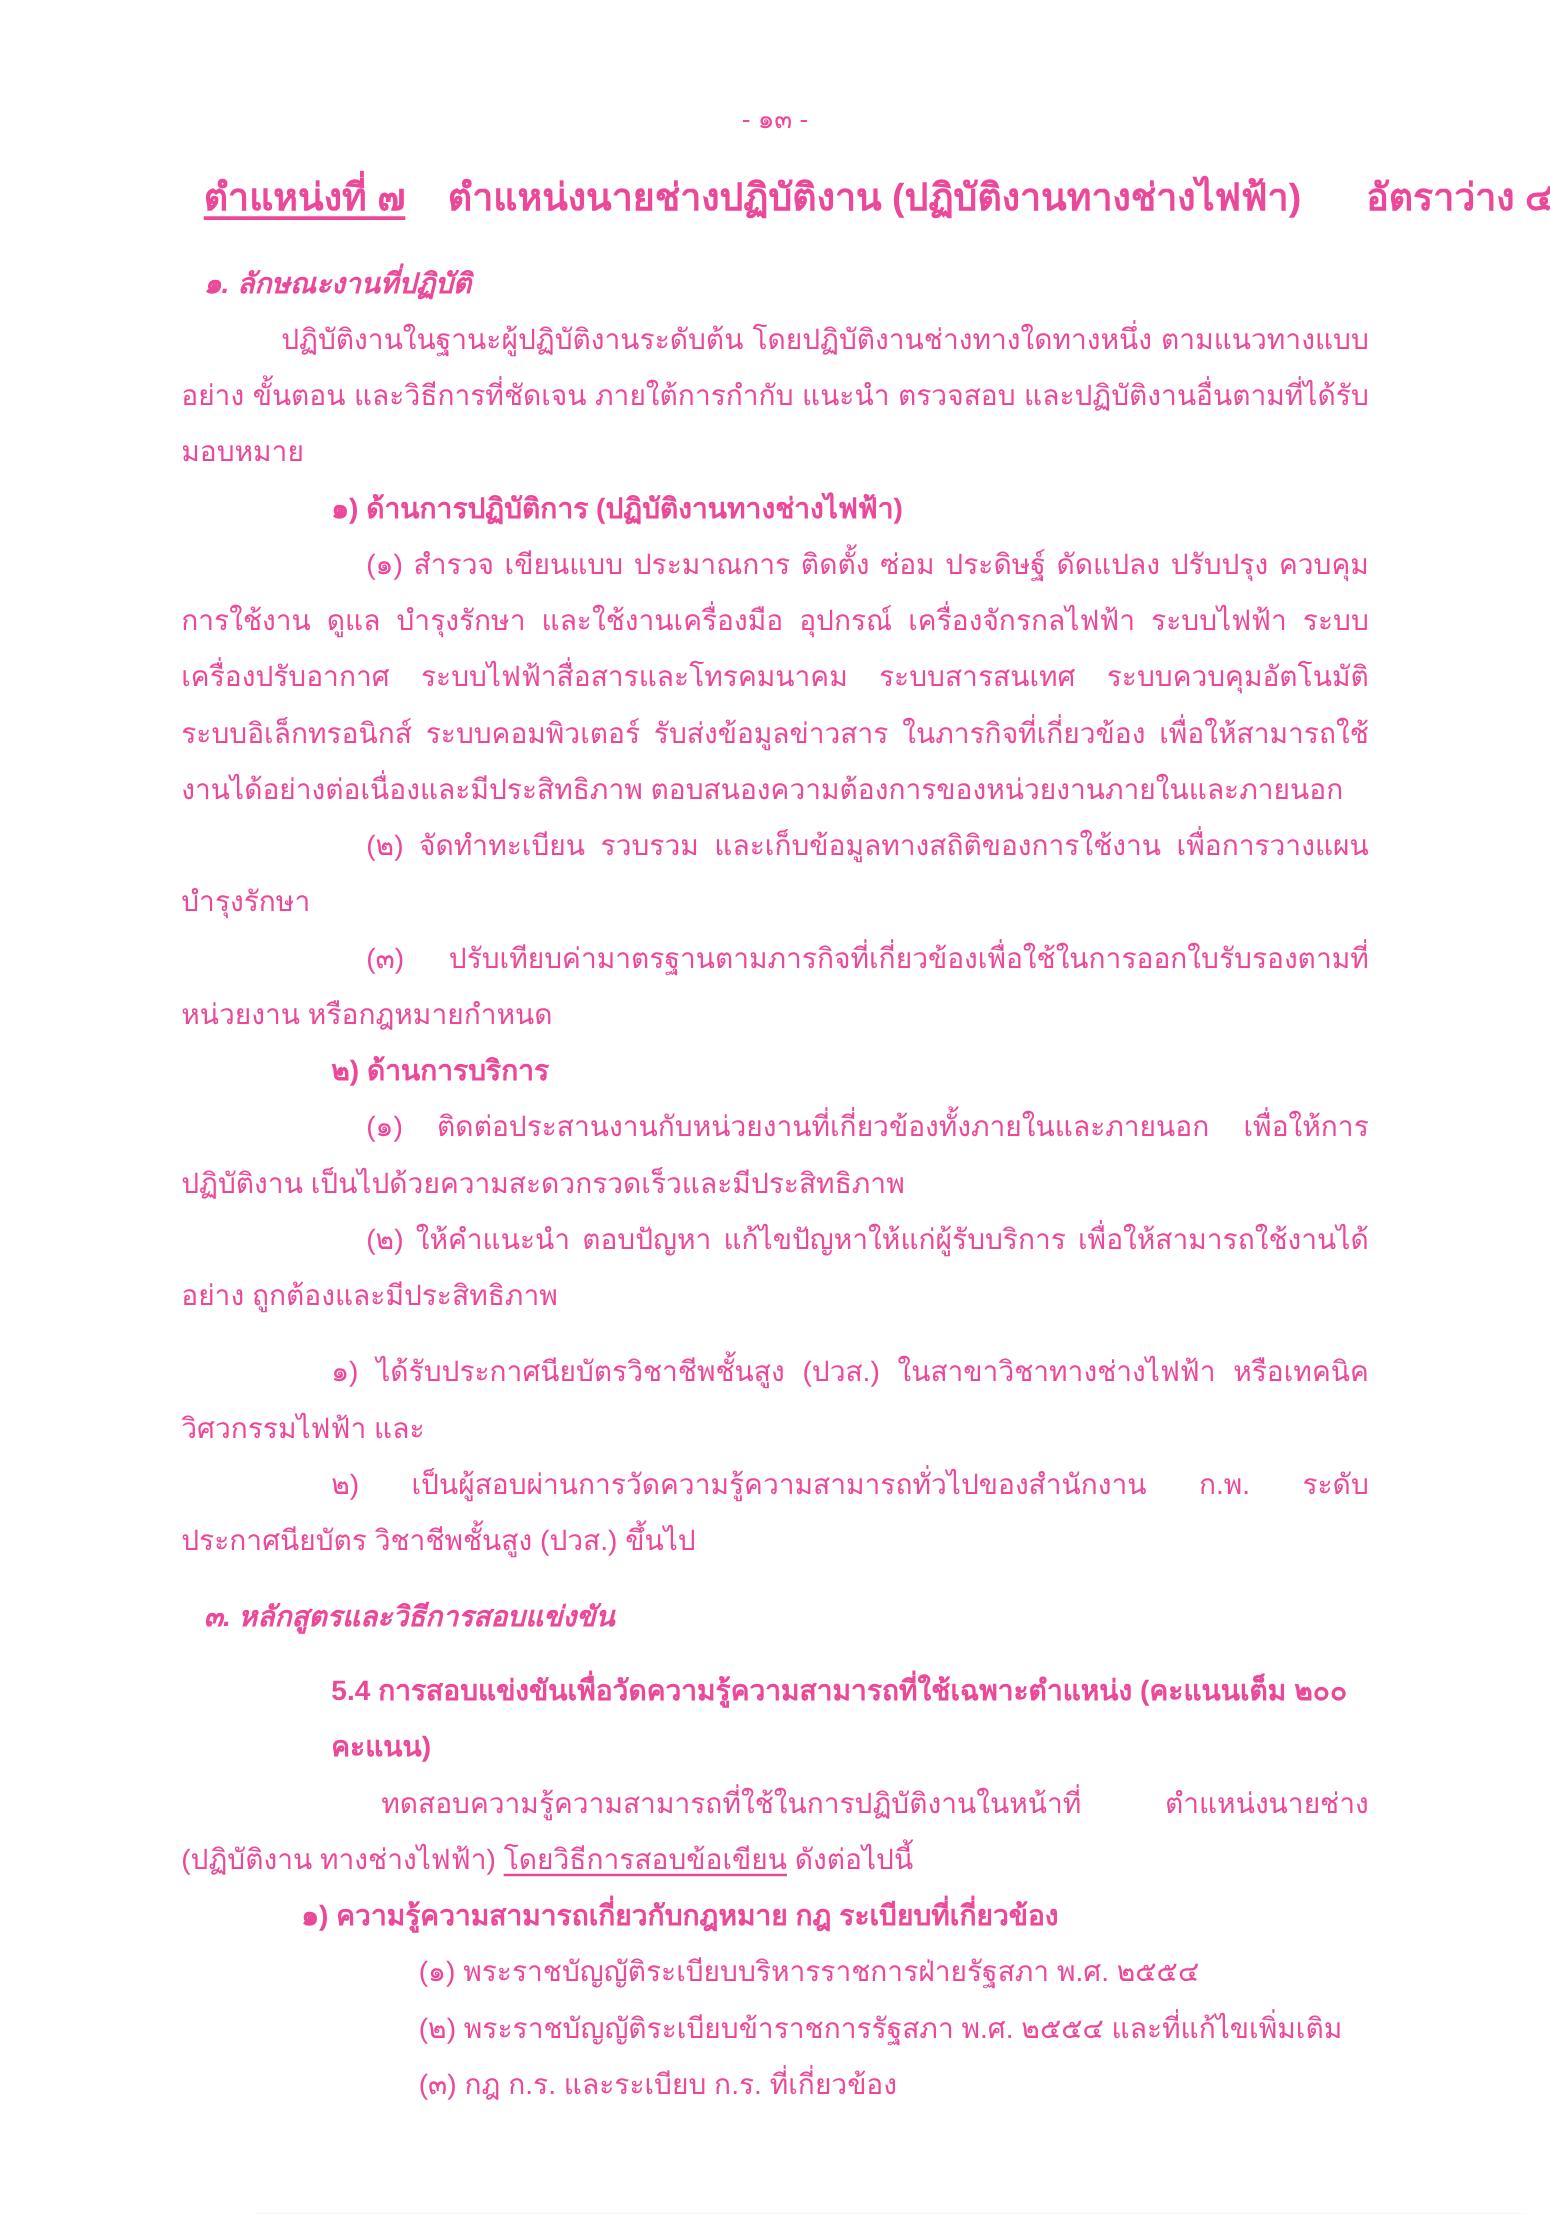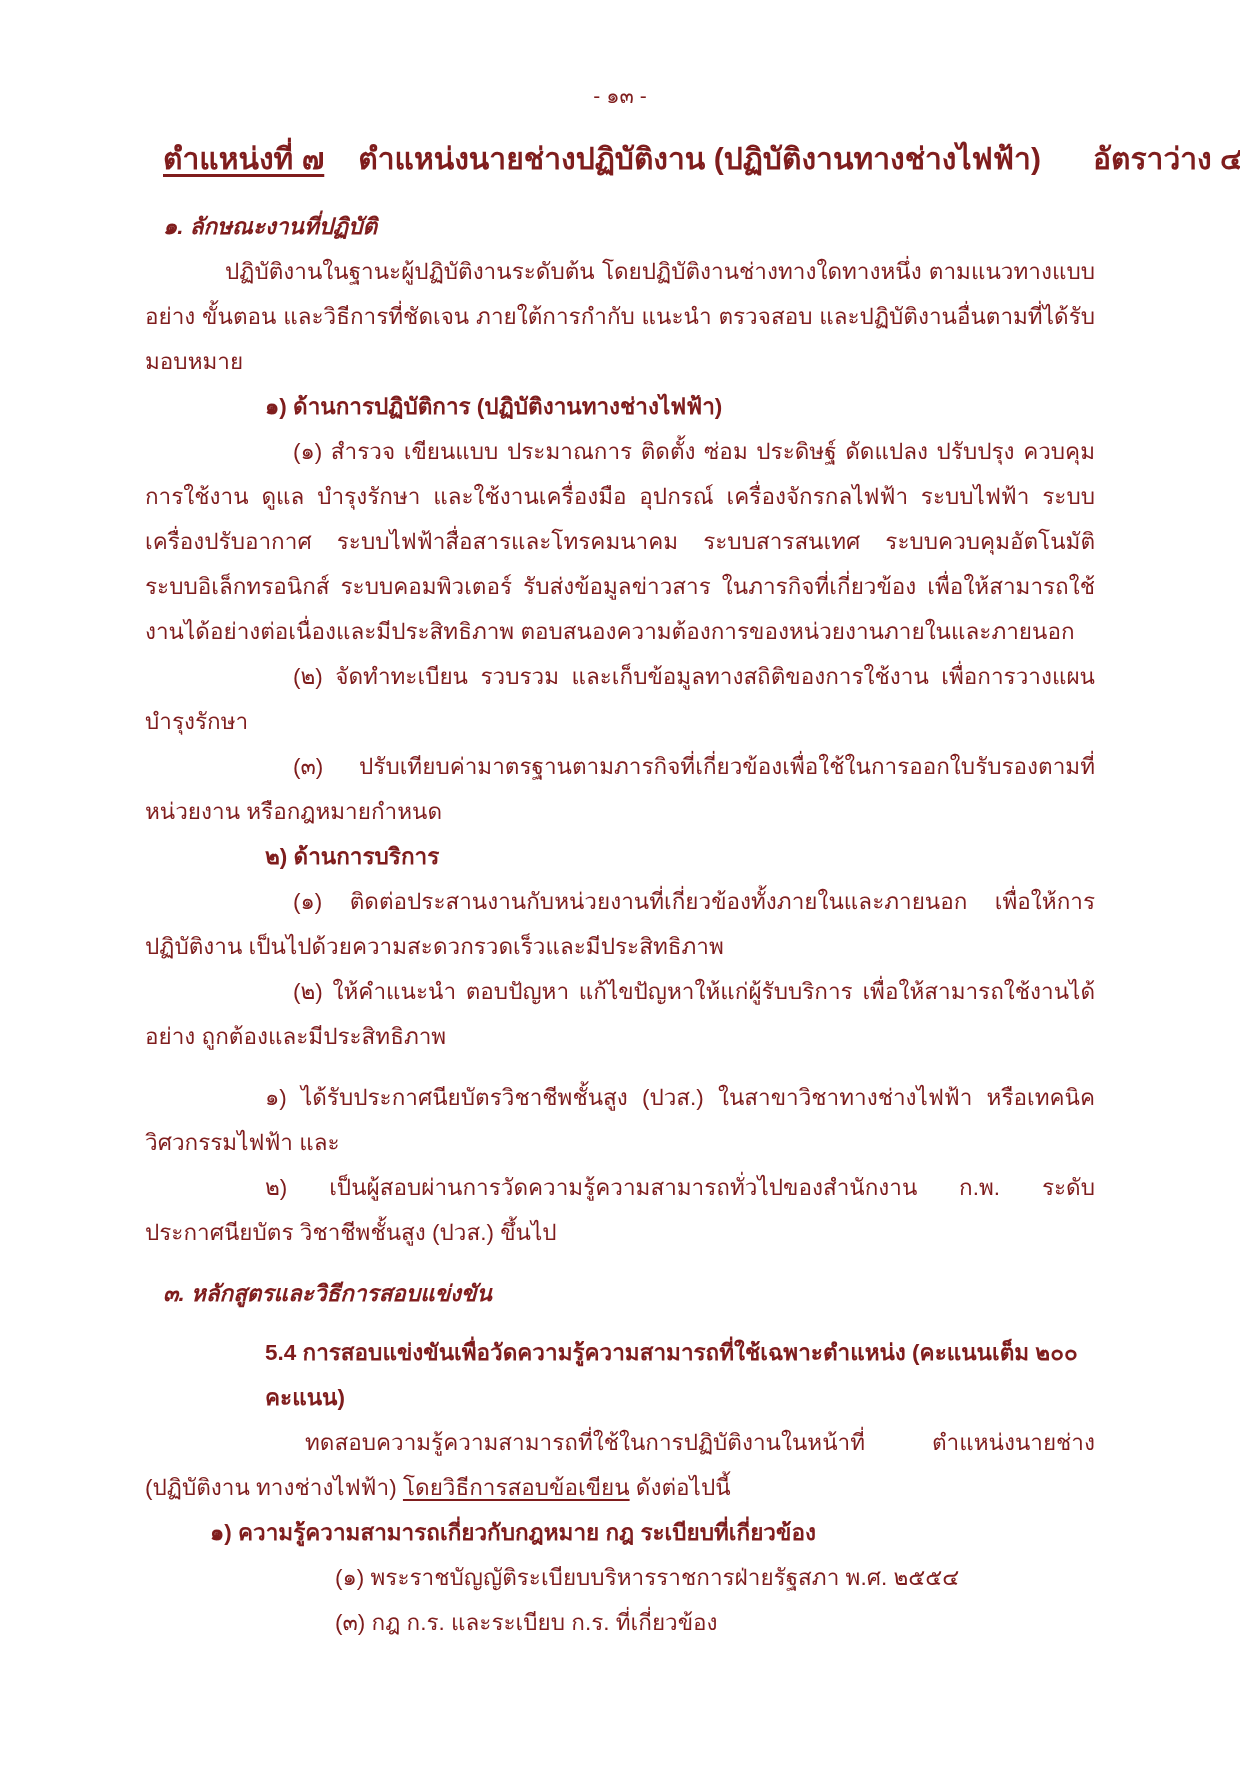--- a/index.html
+++ b/index.html
@@ -2,21 +2,21 @@
 <html lang="th"><head>
 <meta charset="utf-8">
 <style>
   html, body { margin: 0; padding: 0; background: #e8e8e8; }
   .page {
     position: relative;
     width: 1240px;
     height: 1771px;
     margin: 0 auto;
     background: #ffffff;
-    color: #7f1d1d;
+    color: #ec4899;
     font-family: "Liberation Sans", sans-serif;
     overflow: hidden;
     box-sizing: border-box;
     padding: 82px 145px 0 145px;
   }
   .pgnum {
     text-align: center;
     font-size: 21px;
     line-height: 28px;
     margin: 0 0 26px 0;
@@ -48,21 +48,21 @@
   .sec { margin-top: 16px; }
   .sec3-gap { margin-top: 16px; }
   .p-wrap { text-align: justify; }
   .p-intro   { text-indent: 80px; }
   .p-line2   { margin-left: 80px; }
   .sub-h     { font-weight: bold; margin-left: 120px; }
   .op-item   { text-indent: 148px; }
   .q-item    { text-indent: 120px; }
   .sub-31    { font-weight: bold; margin-left: 120px; margin-top: 14px; }
   .test-intro{ text-indent: 160px; }
-  .kn-h      { font-weight: bold; margin-left: 65px; }
+  .kn-h      { font-weight: bold; margin-left: 96px; }
   .law-item  { margin-left: 190px; }
 </style>
 </head>
 <body>
 
 <div class="page">
 
   <div class="pgnum">- ๑๓ -</div>
 
   <div class="title-line">
@@ -88,17 +88,18 @@
     <p class="q-item p-wrap">๒) เป็นผู้สอบผ่านการวัดความรู้ความสามารถทั่วไปของสำนักงาน ก.พ. ระดับประกาศนียบัตร วิชาชีพชั้นสูง (ปวส.) ขึ้นไป</p>
   </div>
 
   <div class="sec sec3-gap">
     <h2>๓. หลักสูตรและวิธีการสอบแข่งขัน</h2>
     <h3 class="sub-31">5.4 การสอบแข่งขันเพื่อวัดความรู้ความสามารถที่ใช้เฉพาะตำแหน่ง (คะแนนเต็ม ๒๐๐ คะแนน)</h3>
     <p class="test-intro p-wrap"><span>ทดสอบความรู้ความสามารถที่ใช้ในการปฏิบัติงานในหน้าที่ ตำแหน่งนายช่าง (ปฏิบัติงาน ทางช่างไฟฟ้า) </span><span class="u">โดยวิธีการสอบข้อเขียน</span><span> ดังต่อไปนี้</span></p>
 
     <h3 class="kn-h">๑) ความรู้ความสามารถเกี่ยวกับกฎหมาย กฎ ระเบียบที่เกี่ยวข้อง</h3>
     <p class="law-item">(๑) พระราชบัญญัติระเบียบบริหารราชการฝ่ายรัฐสภา พ.ศ. ๒๕๕๔</p>
+    <p class="law-item">(๒) พระราชบัญญัติระเบียบข้าราชการรัฐสภา พ.ศ. ๒๕๕๔ และที่แก้ไขเพิ่มเติม</p>
     <p class="law-item">(๓) กฎ ก.ร. และระเบียบ ก.ร. ที่เกี่ยวข้อง</p>
 
   </div>
 
 </div>
 
 </body></html>

